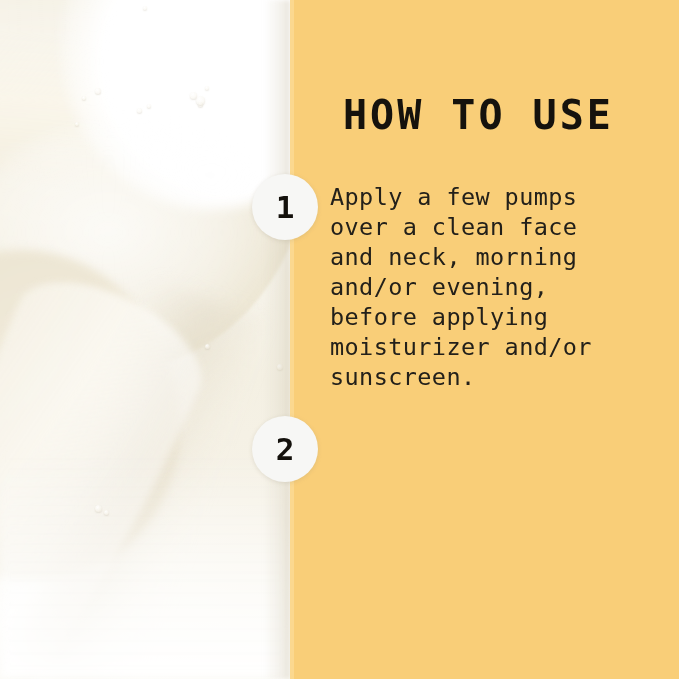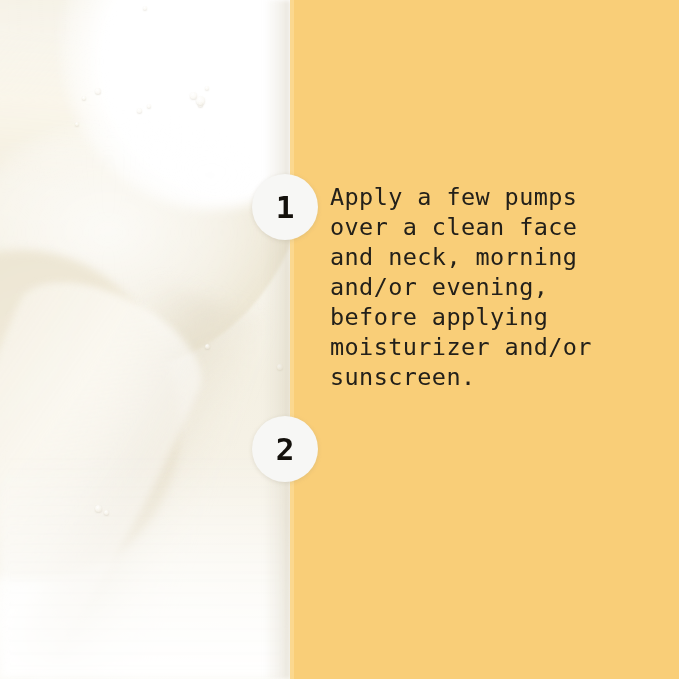--- a/index.html
+++ b/index.html
@@ -276,20 +276,21 @@
         <div class="bubble" style="left: 277px; top: 364px; width: 6px; height: 6px;"></div>
         <div class="bubble" style="left: 95px; top: 505px; width: 7px; height: 7px;"></div>
         <div class="bubble" style="left: 104px; top: 510px; width: 5px; height: 5px;"></div>
         <div class="bubble" style="left: 143px; top: 6px; width: 4px; height: 4px;"></div>
       </div>
     <div class="panel-edge-shadow"></div>
   </div>
 
   <div class="info-panel">
     <div class="info-panel-edge"></div>
+    <div class="heading">HOW TO USE</div>
   </div>
 
   <div class="step-badge" id="badge-1">1</div>
   <div class="step-text" id="text-1">Apply a few pumps
 over a clean face
 and neck, morning
 and/or evening,
 before applying
 moisturizer and/or
 sunscreen.</div>

